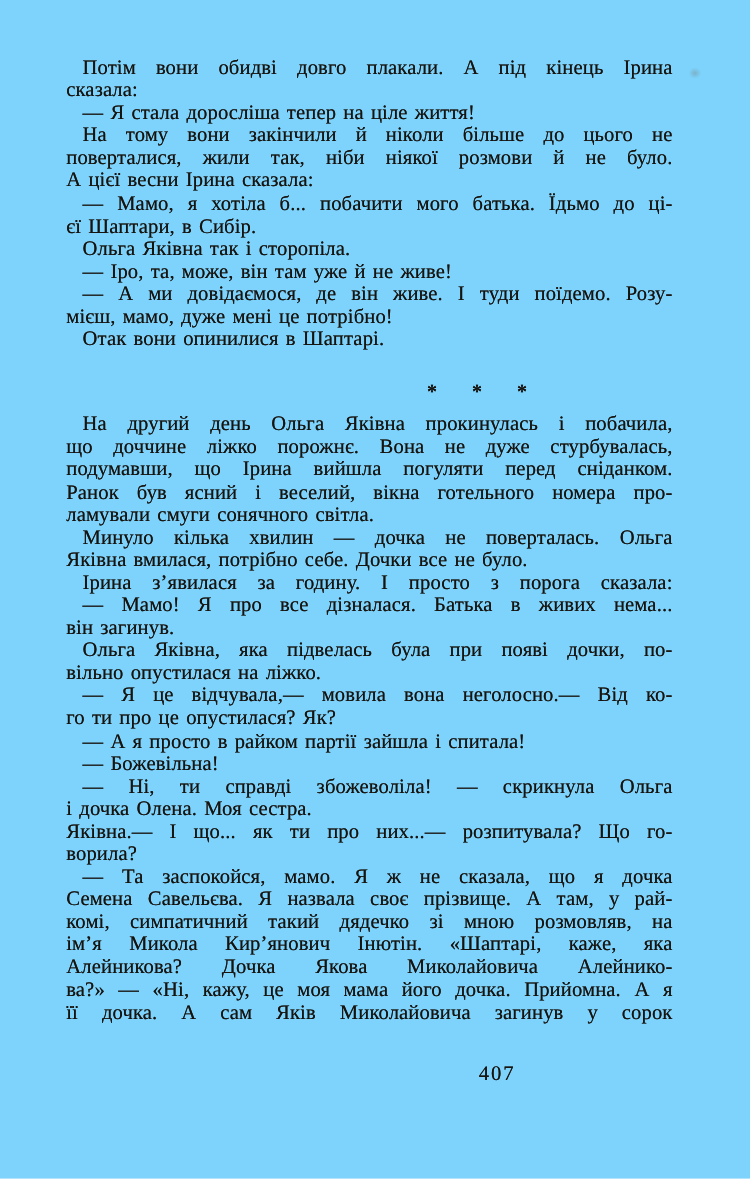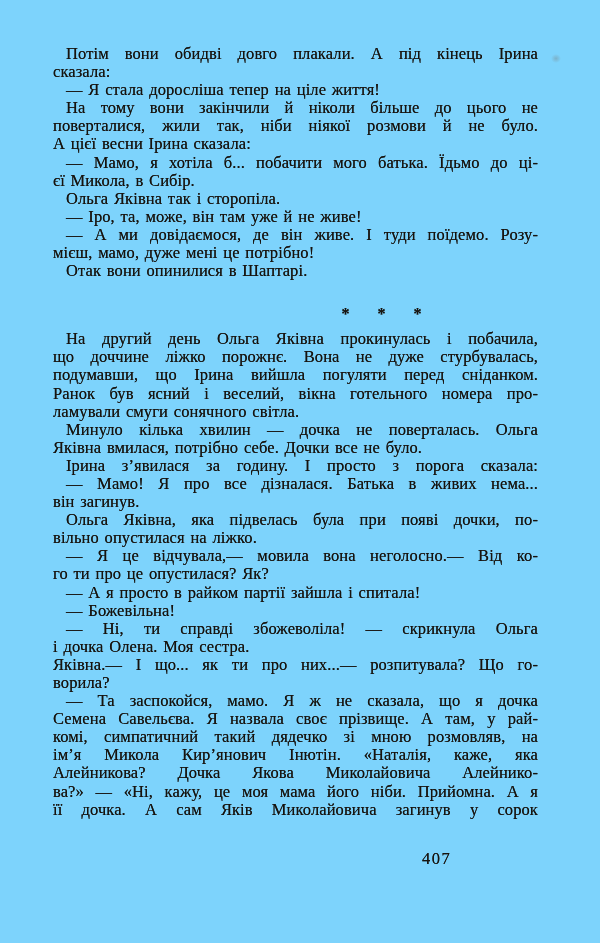--- a/index.html
+++ b/index.html
@@ -45,21 +45,20 @@
     letter-spacing: 12px;
     text-shadow: 0 0 0.5px rgba(23,19,14,0.8);
   }
   .page-number {
     position: absolute;
     left: 383px;
     top: 849px;
     font-size: 16.5px;
     letter-spacing: 1.5px;
     text-shadow: 0 0 0.5px rgba(23,19,14,0.8);
-    margin-left: 39px;
   }
   .smudge {
     position: absolute;
     left: 551px;
     top: 54px;
     width: 10px;
     height: 9px;
     background: radial-gradient(closest-side, rgba(120,115,108,0.35), rgba(120,115,108,0));
     border-radius: 50%;
   }
@@ -69,21 +68,21 @@
 
 <div class="page">
   <div class="text-block">
       <div class="line ind just">Потім вони обидві довго плакали. А під кінець Ірина</div>
       <div class="line">сказала:</div>
       <div class="line ind">— Я стала доросліша тепер на ціле життя!</div>
       <div class="line ind just">На тому вони закінчили й ніколи більше до цього не</div>
       <div class="line just">поверталися, жили так, ніби ніякої розмови й не було.</div>
       <div class="line">А цієї весни Ірина сказала:</div>
       <div class="line ind just">— Мамо, я хотіла б... побачити мого батька. Їдьмо до ці-</div>
-      <div class="line">єї Микола, в Сибір.</div>
+      <div class="line">єї Шаптари, в Сибір.</div>
       <div class="line ind">Ольга Яківна так і сторопіла.</div>
       <div class="line ind">— Іро, та, може, він там уже й не живе!</div>
       <div class="line ind just">— А ми довідаємося, де він живе. І туди поїдемо. Розу-</div>
       <div class="line">мієш, мамо, дуже мені це потрібно!</div>
       <div class="line ind">Отак вони опинилися в Шаптарі.</div>
       <div class="separator">* * *</div>
       <div class="line ind just">На другий день Ольга Яківна прокинулась і побачила,</div>
       <div class="line just">що доччине ліжко порожнє. Вона не дуже стурбувалась,</div>
       <div class="line just">подумавши, що Ірина вийшла погуляти перед сніданком.</div>
       <div class="line just">Ранок був ясний і веселий, вікна готельного номера про-</div>
@@ -99,20 +98,20 @@
       <div class="line">го ти про це опустилася? Як?</div>
       <div class="line ind">— А я просто в райком партії зайшла і спитала!</div>
       <div class="line ind">— Божевільна!</div>
       <div class="line ind just">— Ні, ти справді збожеволіла! — скрикнула Ольга</div>
       <div class="line">і дочка Олена. Моя сестра.</div>
       <div class="line just">Яківна.— І що... як ти про них...— розпитувала? Що го-</div>
       <div class="line">ворила?</div>
       <div class="line ind just">— Та заспокойся, мамо. Я ж не сказала, що я дочка</div>
       <div class="line just">Семена Савельєва. Я назвала своє прізвище. А там, у рай-</div>
       <div class="line just">комі, симпатичний такий дядечко зі мною розмовляв, на</div>
-      <div class="line just">ім’я Микола Кир’янович Інютін. «Наталія, каже, яка</div>
+      <div class="line just">ім’я Микола Кир’янович Інютін. «Шаптарі, каже, яка</div>
       <div class="line just">Алейникова? Дочка Якова Миколайовича Алейнико-</div>
-      <div class="line just">ва?» — «Ні, кажу, це моя мама його ніби. Прийомна. А я</div>
+      <div class="line just">ва?» — «Ні, кажу, це моя мама його дочка. Прийомна. А я</div>
       <div class="line just">її дочка. А сам Яків Миколайовича загинув у сорок</div>
     </div>
   <div class="page-number">407</div>
   <div class="smudge"></div>
 </div>
 
 </body></html>

